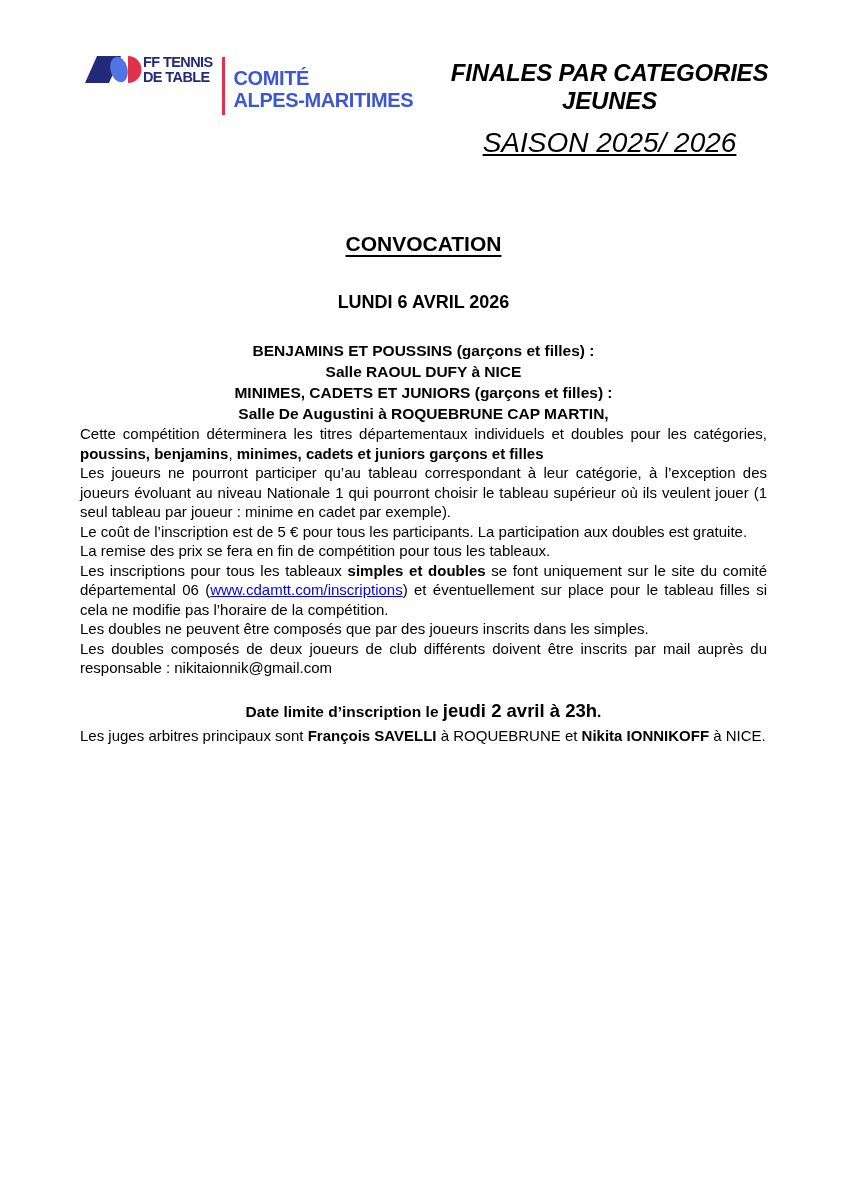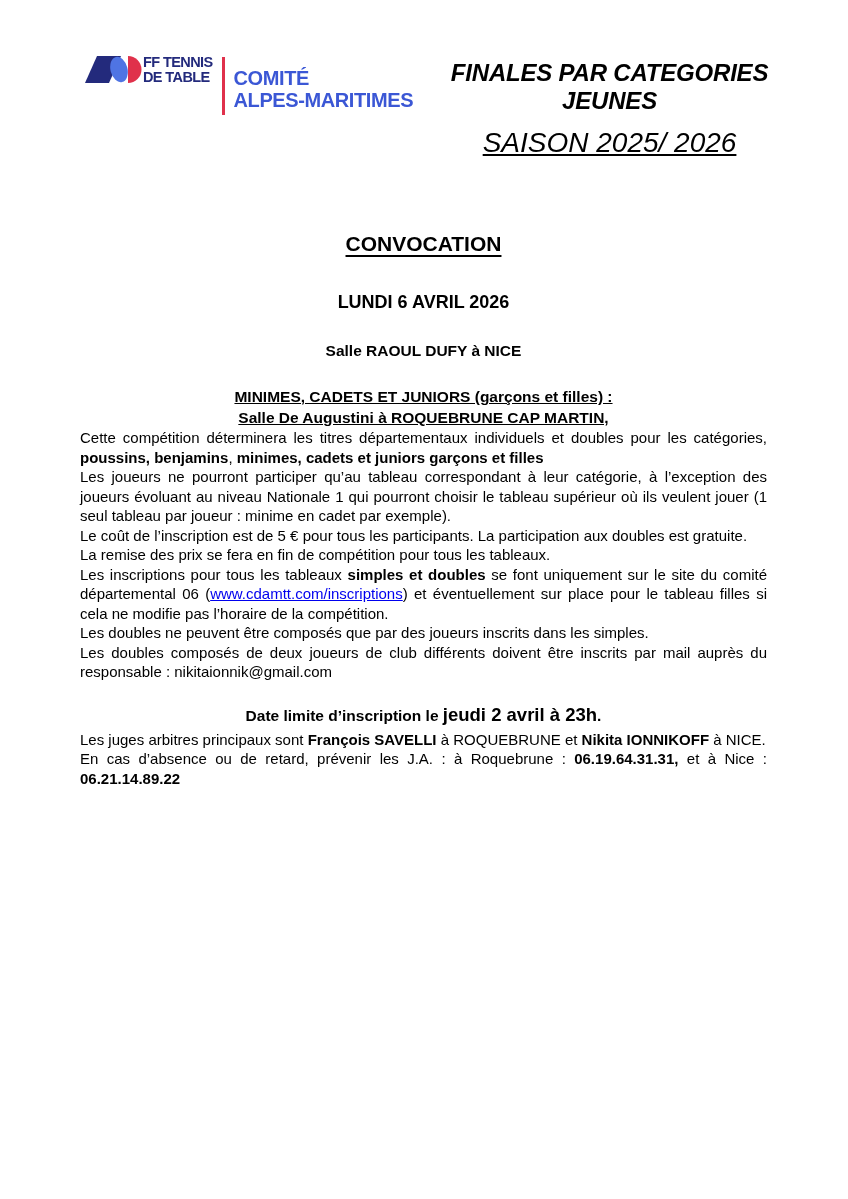--- a/index.html
+++ b/index.html
@@ -28,21 +28,21 @@
   
   .content { padding:0 81px 0 80px; font-size:15px; line-height:19.5px; }
   .convocation {
     text-align:center; font-size:21px; font-weight:bold; line-height:25px;
     text-decoration:underline; text-decoration-thickness:2px; text-underline-offset:4px;
     margin-top:76px;
   }
   .lundi { text-align:center; font-size:18px; font-weight:bold; line-height:22px; margin-top:35px; }
   .venue { text-align:center; font-weight:bold; font-size:15.5px; line-height:21px; }
   .venue-1 { margin-top:27px; }
-  .venue-2 { margin-top:25px;text-decoration:underline; }
+  .venue-2 { margin-top:0; }
   p.just { text-align:justify; margin:0; }
   .intro-start { margin-top:26px; }
   .mt { margin-top:19px; }
   .b { font-weight:bold; }
   .big { font-size:18.5px; }
   a.link { color:var(--c-link); text-decoration:underline; cursor:pointer; }
   .center-bold { text-align:center; font-weight:bold; font-size:15.5px; line-height:24px; margin:2px; }
   .deadline { margin-top:21px; }
   .schedule { margin-top:12px; }
   .judges { margin-top:32px; }
@@ -78,20 +78,21 @@
     </div>
   </div>
 
   <div class="content">
 
     <div class="convocation">CONVOCATION</div>
 
     <div class="lundi">LUNDI 6 AVRIL 2026</div>
 
     <div class="venue venue-1">
+      <div>BENJAMINS ET POUSSINS (garçons et filles) :</div>
       <div>Salle RAOUL DUFY à NICE</div>
     </div>
 
     <div class="venue venue-2">
       <div>MINIMES, CADETS ET JUNIORS (garçons et filles) :</div>
       <div>Salle De Augustini à ROQUEBRUNE CAP MARTIN,</div>
     </div>
 
     <p class="just intro-start"><span>Cette compétition déterminera les titres départementaux individuels et doubles pour les catégories, </span><span class="b">poussins, benjamins</span><span>, </span><span class="b">minimes, cadets et juniors garçons et filles</span></p>
     <p class="just"><span>Les joueurs ne pourront participer qu’au tableau correspondant à leur catégorie, à l’exception des joueurs évoluant au niveau Nationale 1 qui pourront choisir le tableau supérieur où ils veulent jouer (1 seul tableau par joueur : minime en cadet par exemple).</span></p>
@@ -102,16 +103,15 @@
 
     <p class="just mt"><span>Les inscriptions pour tous les tableaux </span><span class="b">simples et doubles</span><span> se font uniquement sur le site du comité départemental 06 (</span><a href="#" class="link">www.cdamtt.com/inscriptions</a><span>) et éventuellement sur place pour le tableau filles si cela ne modifie pas l’horaire de la compétition.</span></p>
     <p class="just"><span>Les doubles ne peuvent être composés que par des joueurs inscrits dans les simples.</span></p>
     <p class="just"><span>Les doubles composés de deux joueurs de club différents doivent être inscrits par mail auprès du responsable : nikitaionnik@gmail.com</span></p>
 
     <p class="center-bold deadline"><span class="b">Date limite d’inscription le </span><span class="b big">jeudi 2 avril à 23h</span><span class="b">.</span></p>
 
 
     <p class="just judges"><span>Les juges arbitres principaux sont </span><span class="b">François SAVELLI</span><span> à ROQUEBRUNE et </span><span class="b">Nikita IONNIKOFF</span><span> à NICE.</span></p>
 
-    <p class="just absence"><span>En cas d’absence ou de retard, prévenir les J.A. : à Roquebrune : </span><span class="b">06.19.64.31.31,</span><span> et à Nice : </span><span class="b">06.21.14.89.22</span></p>
 
   </div>
 </div>
 
 </body></html>

